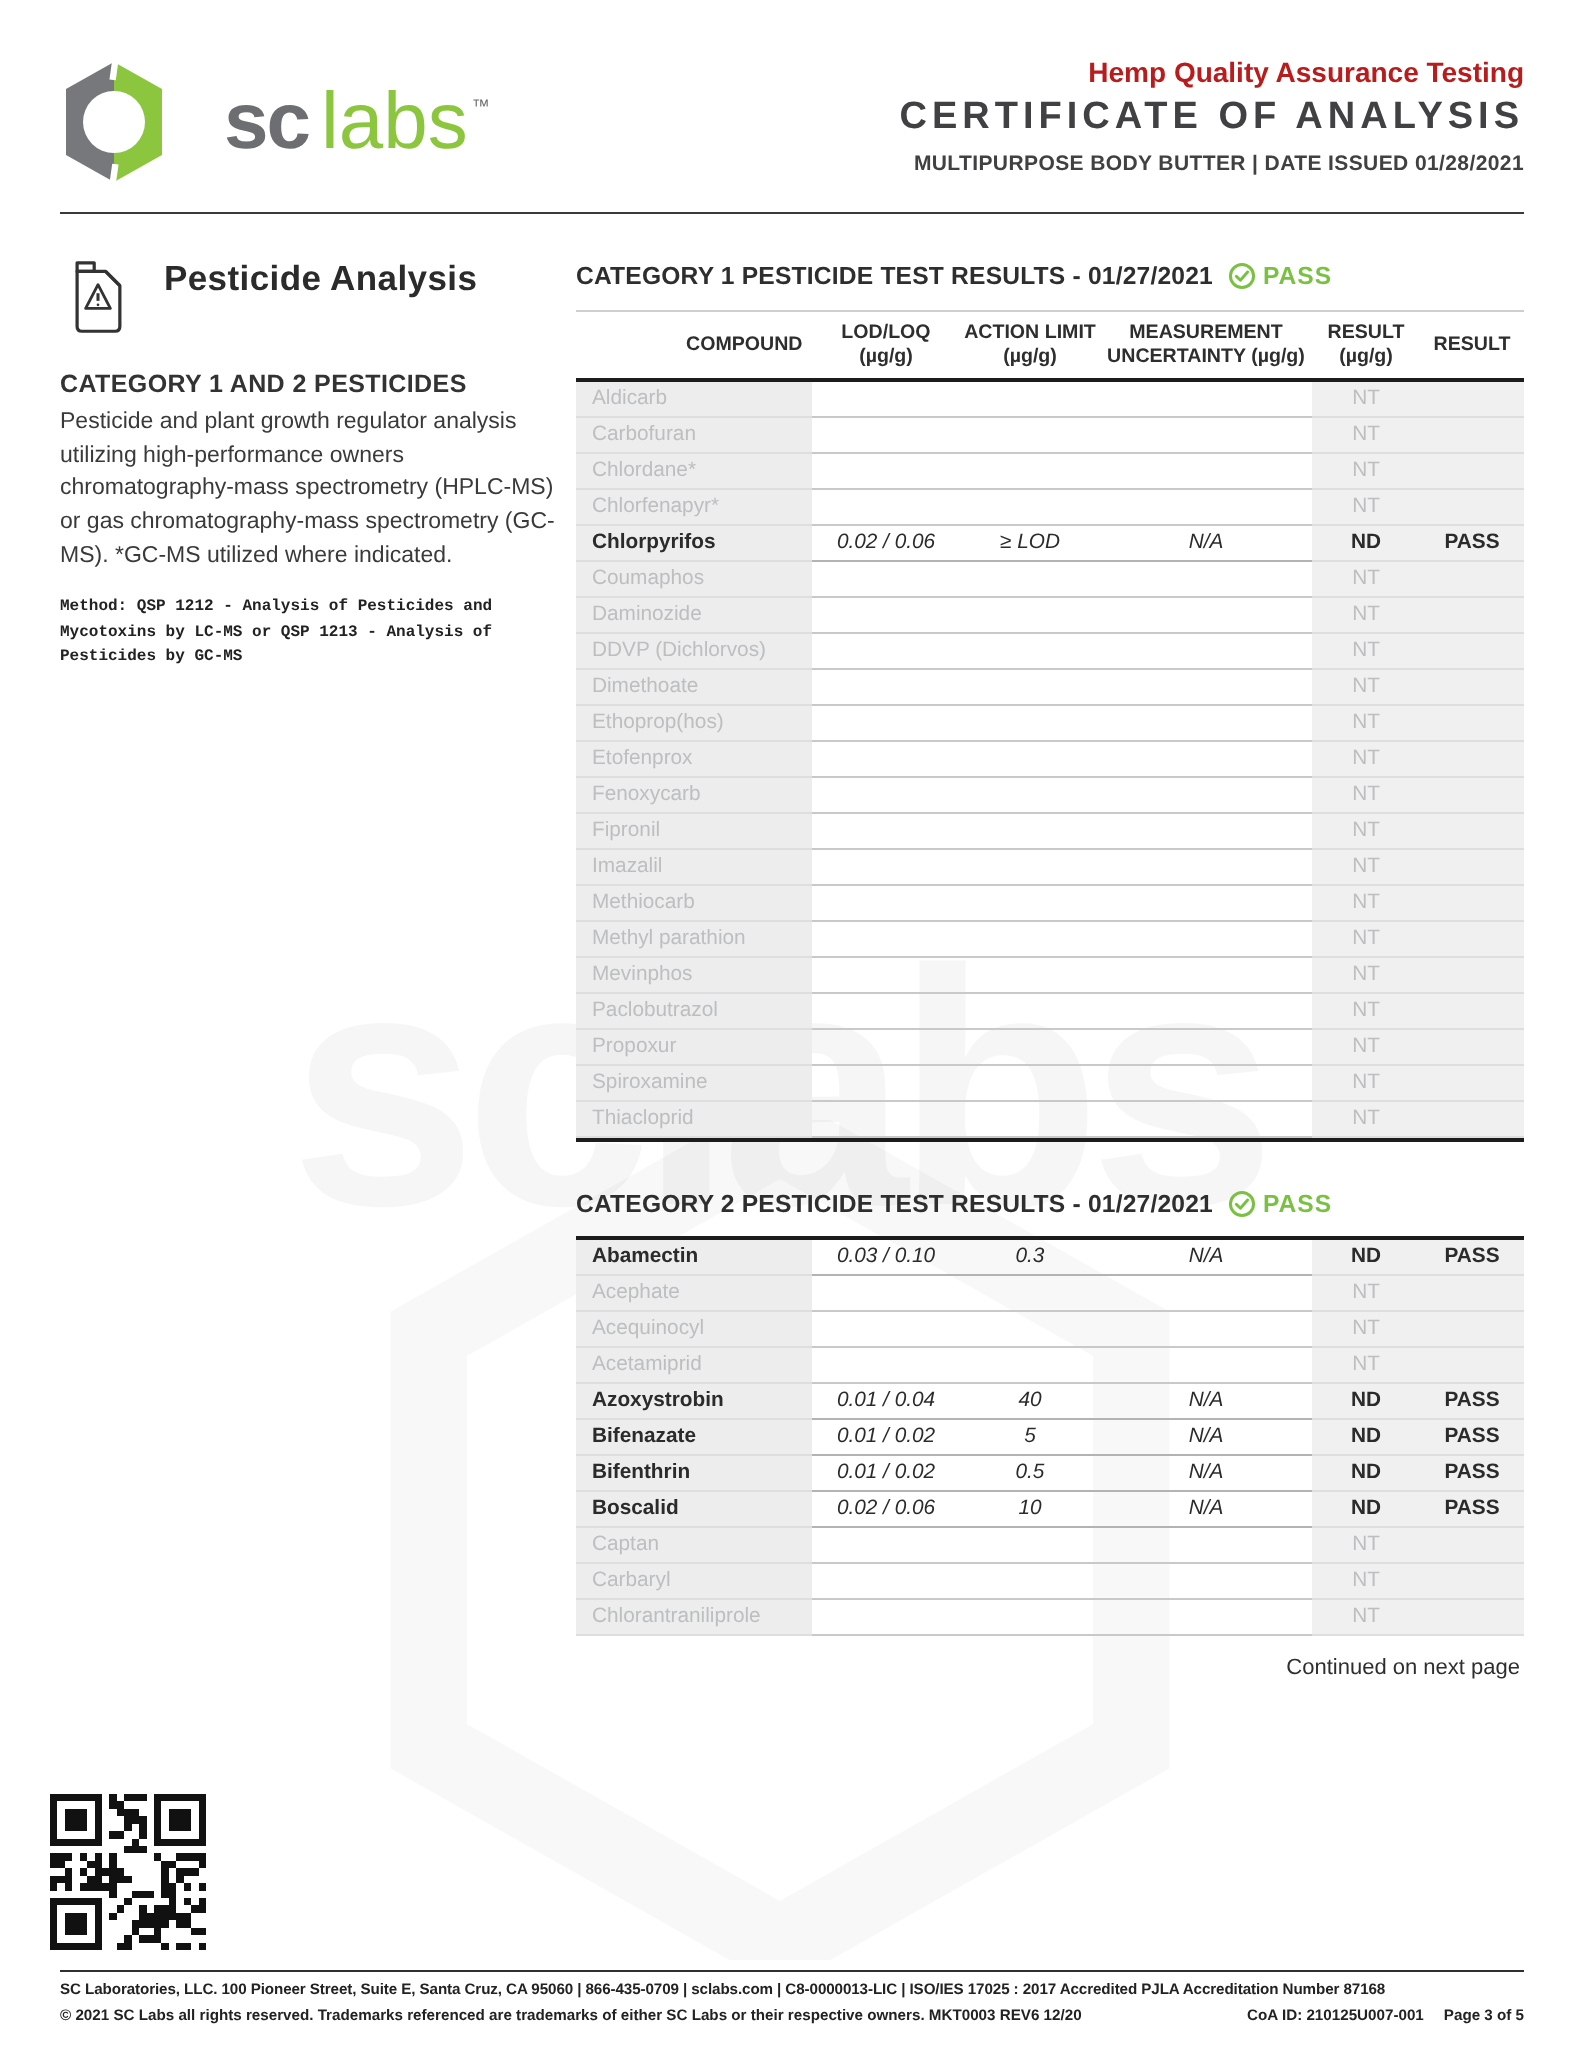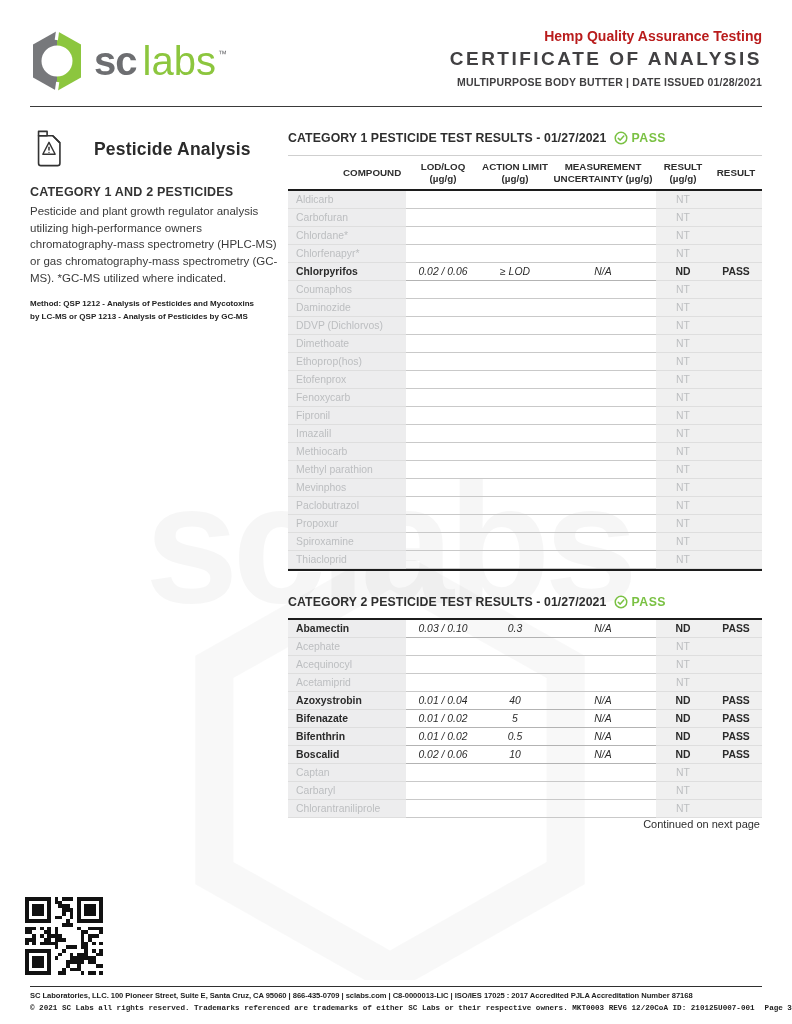--- a/index.html
+++ b/index.html
@@ -8,42 +8,42 @@
   .page { position:relative; width:792px; height:1024px; background:#fff; overflow:hidden; }
 
   
   .watermark { position:absolute; left:145px; top:448px; font-size:168px; font-weight:700;
     letter-spacing:-6px; color:rgba(130,130,130,0.07); pointer-events:none; z-index:4; }
   .watermark-hex { position:absolute; left:190px; top:560px; width:400px; height:420px;
     opacity:0.05; pointer-events:none; z-index:1; }
 
   
   .top { display:flex; align-items:flex-start; padding:26px 30px 0 30px; }
-  .logo { display:flex; align-items:center; gap:10px; margin-top:4px; }
+  .logo { display:flex; align-items:center; gap:28px; margin-top:4px; }
   .logo-text { font-size:40px; line-height:1; display:flex; align-items:baseline; }
   .logo-sc { font-weight:700; color:#6d6e71; letter-spacing:-1px; }
   .logo-labs { font-weight:400; color:#8cc63e; letter-spacing:0px; margin-left:6px; }
   .logo-tm { font-size:9px; color:#6d6e71; margin-left:2px; transform:translateY(-18px); }
   .head-right { margin-left:auto; text-align:right; margin-top:2px; }
   .program { color:#b91c1c; font-size:14px; font-weight:700; margin-bottom:4px; }
   .coa-title { color:#414042; font-size:19px; font-weight:600; letter-spacing:2.5px; margin-bottom:6px;text-align:right; }
   .coa-sub { color:#414042; font-size:10.5px; font-weight:700; letter-spacing:0.2px; }
   .top-rule { margin:14px 30px 0 30px; border-bottom:1.6px solid #3a3a3a; }
 
   
   .main { display:flex; padding:0 30px; position:relative; z-index:5; }
   .left-col { width:248px; padding-top:22px; }
   .right-col { width:474px; margin-left:10px; }
 
-  .sec-head { display:flex; align-items:center; gap:26px; }
+  .sec-head { display:flex; gap:14px; }
   .sec-icon { width:38px; height:40px; flex:0 0 auto; }
   .sec-title { font-size:17.5px; font-weight:700; color:#2b2b2b; letter-spacing:0.2px; }
   .cat-head { margin-top:16px; font-size:12.5px; font-weight:700; color:#333; letter-spacing:0.2px; }
   .cat-desc { margin-top:4px; font-size:11.5px; line-height:1.45; color:#3a3a3a; }
-  .method { margin-top:12px; font-size:8px; font-weight:700; color:#222; line-height:1.55; width:230px; }
+  .method { margin-top:12px; font-size:8px; font-weight:700; color:#222; line-height:1.55; width:230px;font-family:Liberation Mono, monospace; }
 
   
   .table-title { display:flex; align-items:center; margin-top:22px; height:18px; }
   .table-title .t-text { font-size:12.3px; font-weight:700; color:#2e2e2e; letter-spacing:0.1px; }
   .pass-wrap { display:flex; align-items:center; margin-left:7px; gap:4px; }
   .pass-label { color:#7ac143; font-size:12.3px; font-weight:700; letter-spacing:0.5px; }
   .check-icon { width:14px; height:14px; }
 
   .grid { display:grid; grid-template-columns:118px 74px 70px 106px 54px 52px; }
   .thead { margin-top:8px; border-top:1px solid #cfcfcf; border-bottom:2px solid #1c1c1c; padding:5px 0 4px 0; }
@@ -55,28 +55,28 @@
     font-size:10.4px; color:#2b2b2b; overflow:hidden; white-space:nowrap; }
   .cell.compound { justify-content:flex-start; padding-left:8px; background:#ededee; border-bottom:1px solid #dedede; }
   .cell.lod, .cell.action, .cell.unc { font-style:italic; border-bottom:1px solid #b3b3b3; background:transparent; }
   .cell.resug, .cell.res { background:#f0f0f0; border-bottom:1px solid #dedede; }
   .trow.nt .cell.compound, .trow.nt .cell.resug { color:#bcbec0; }
   .trow.nt .cell.lod, .trow.nt .cell.action, .trow.nt .cell.unc { border-bottom:1px solid #c9c9c9; }
   .trow.tested .cell.compound, .trow.tested .cell.resug, .trow.tested .cell.res { font-weight:700; }
   .tbody.end-dark { border-bottom:2px solid #1c1c1c; }
   .tbody.start-dark { border-top:2px solid #1c1c1c; margin-top:7px; }
 
-  .continued { text-align:right; font-size:11px; color:#2e2e2e; padding-right:2px; }
+  .continued { margin-top:10px; text-align:right; font-size:11px; color:#2e2e2e; padding-right:2px; }
 
   
   .qr { position:absolute; left:25px; top:897px; width:78px; height:78px; z-index:6; }
   .footer { position:absolute; left:30px; right:30px; bottom:12px; z-index:6; }
   .footer-rule { border-top:1.5px solid #2f2f2f; margin-bottom:4px; }
   .f1 { font-size:7.6px; font-weight:700; color:#222; white-space:nowrap; letter-spacing:-0.05px; }
-  .f2 { display:flex; justify-content:space-between; margin-top:4px; font-size:7.6px; font-weight:700; color:#222; white-space:nowrap;font-family:Liberation Mono, monospace; }
+  .f2 { display:flex; justify-content:space-between; margin-top:4px; font-size:7.6px; font-weight:700; color:#222; white-space:nowrap; }
   .f2-right { display:flex; gap:10px; }
 </style>
 </head>
 <body>
 
 <div class="page">
 
   <div class="watermark">sclabs</div>
   <svg class="watermark-hex" viewBox="0 0 100 110">
     <polygon points="50,2 96,28 96,82 50,108 4,82 4,28" fill="none" stroke="#888" stroke-width="10"></polygon>

